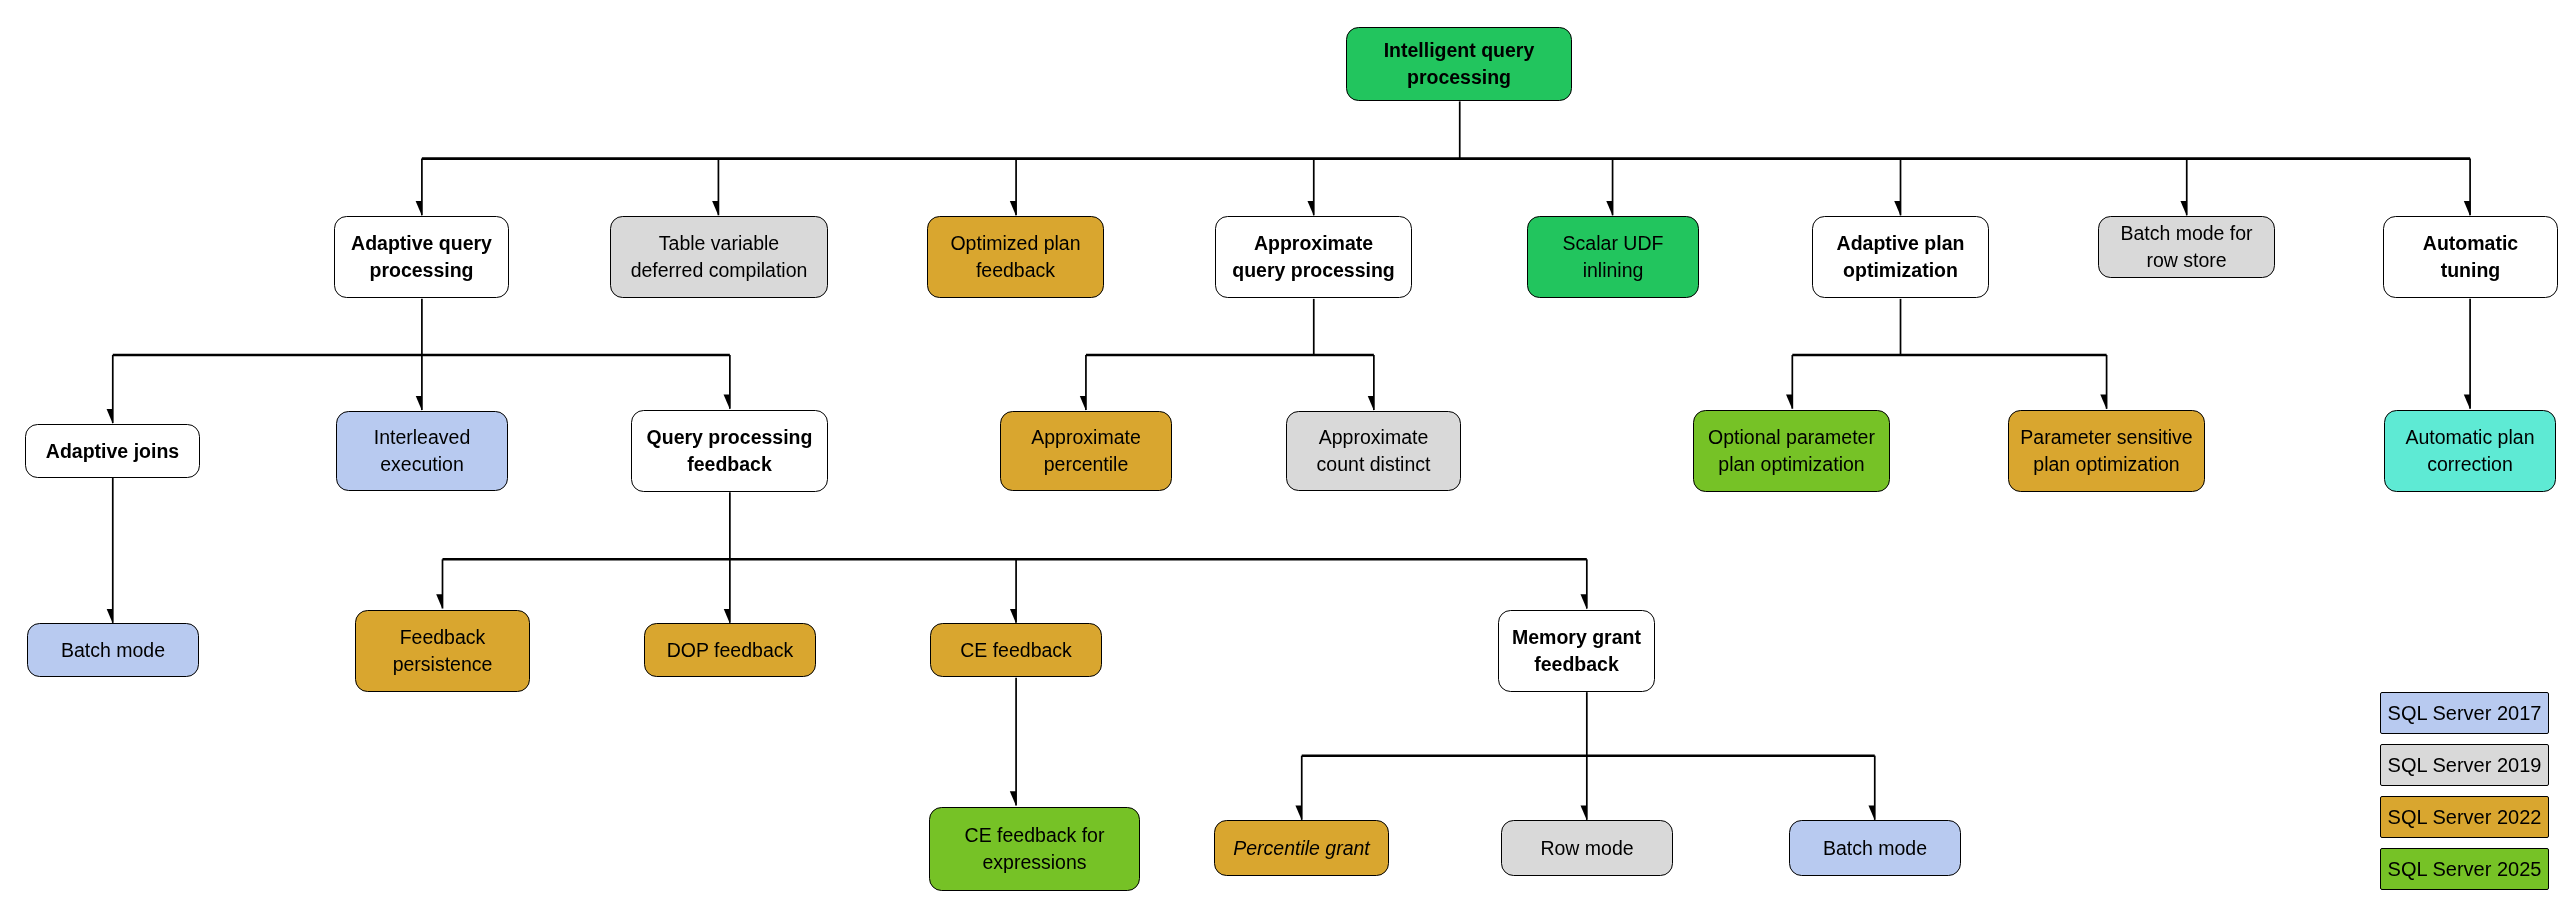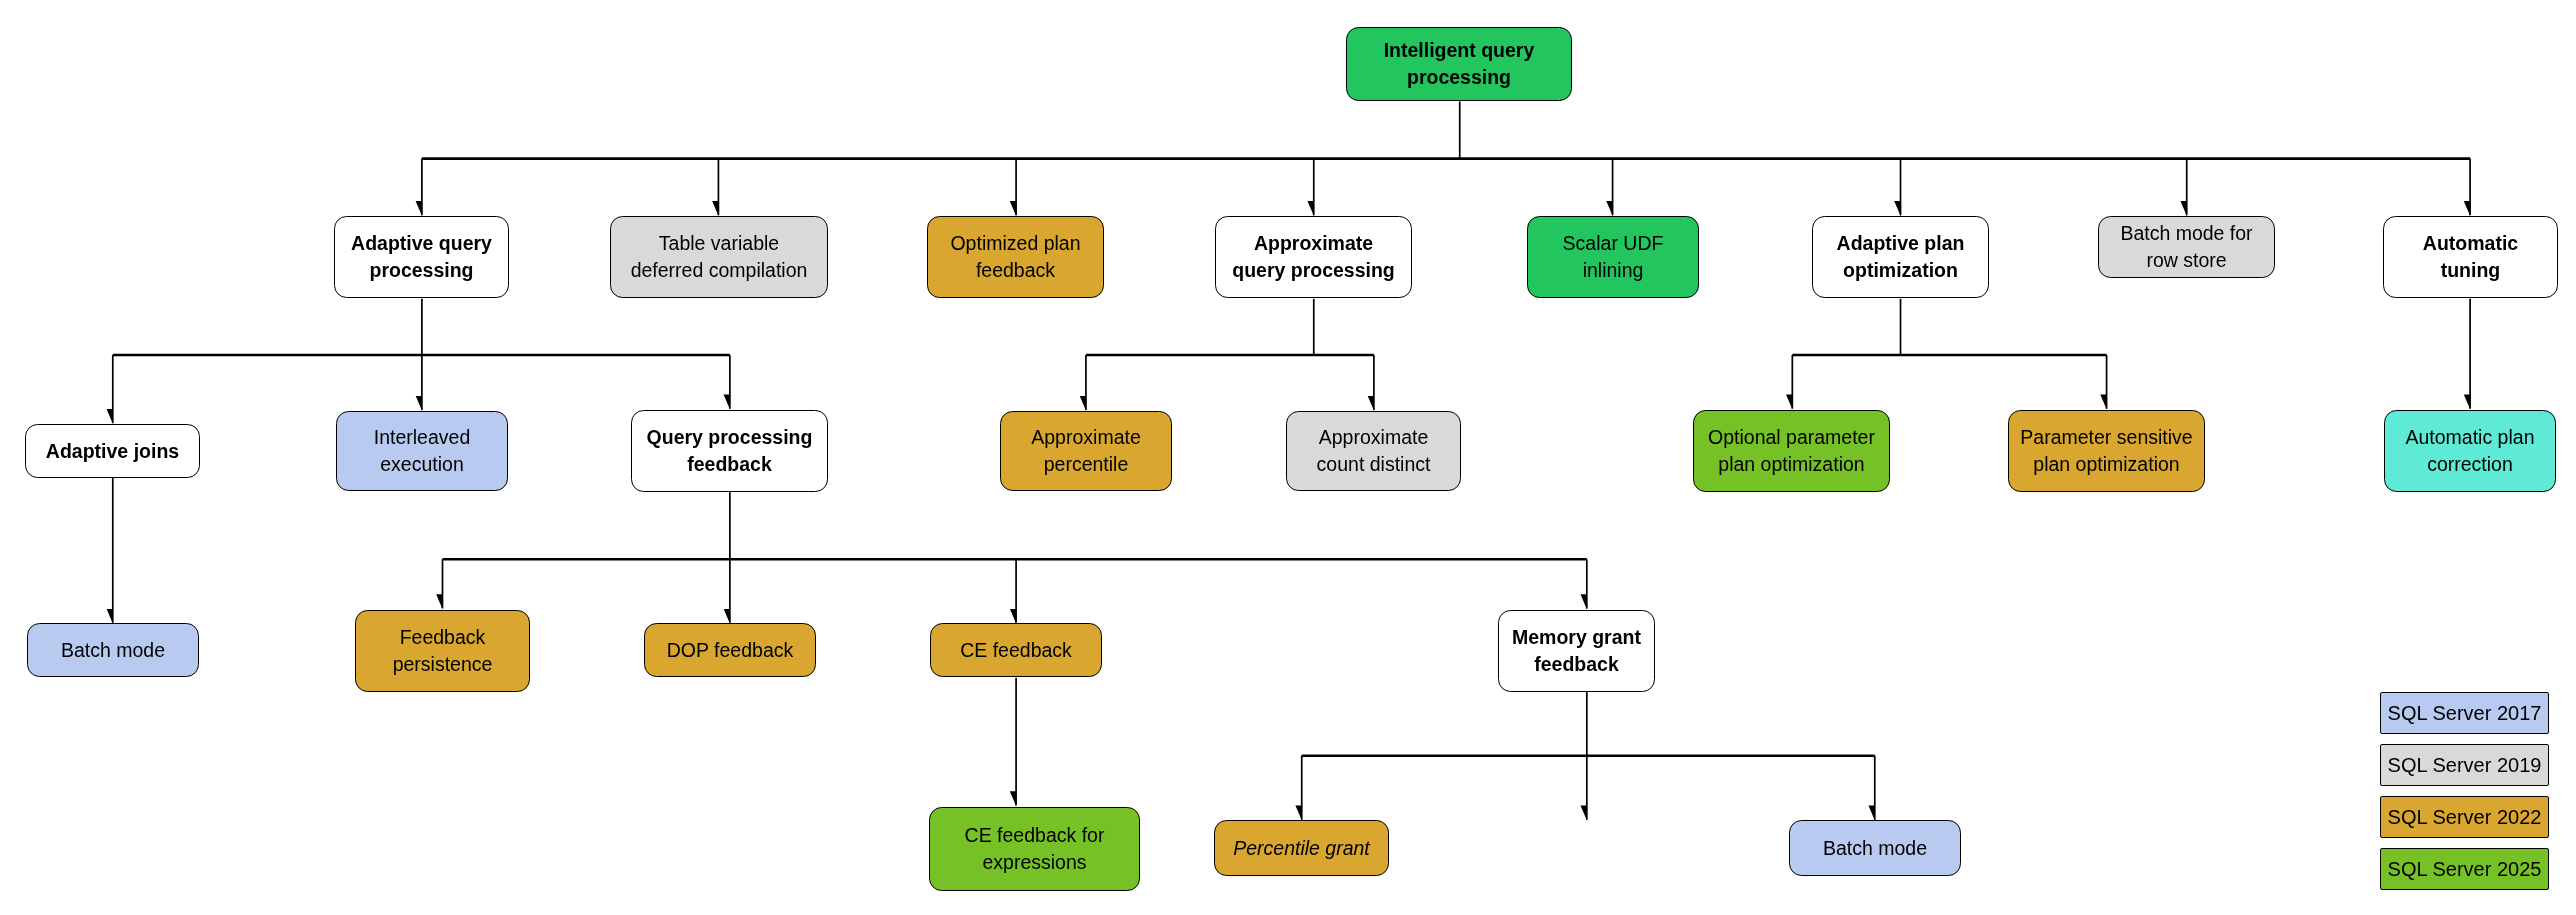--- a/index.html
+++ b/index.html
@@ -136,20 +136,21 @@
   <div class="node" style="left: 355px; top: 610px; width: 175px; height: 82px; background: rgb(217, 166, 47);">Feedback
 persistence</div>
   <div class="node" style="left: 644px; top: 623px; width: 172px; height: 54px; background: rgb(217, 166, 47);">DOP feedback</div>
   <div class="node" style="left: 930px; top: 623px; width: 172px; height: 54px; background: rgb(217, 166, 47);">CE feedback</div>
   <div class="node cat" style="left: 1498px; top: 610px; width: 157px; height: 82px; background: rgb(255, 255, 255);">Memory grant
 feedback</div>
 
   <div class="node" style="left: 929px; top: 807px; width: 211px; height: 84px; background: rgb(118, 194, 38);">CE feedback for
 expressions</div>
   <div class="node" style="left: 1214px; top: 820px; width: 175px; height: 56px; background: rgb(217, 166, 47); font-style: italic;">Percentile grant</div>
+  <div class="node" style="left: 1501px; top: 820px; width: 172px; height: 56px; background: rgb(217, 217, 217);">Row mode</div>
   <div class="node" style="left: 1789px; top: 820px; width: 172px; height: 56px; background: rgb(184, 202, 240);">Batch mode</div>
 
   <div class="legend-item" style="left: 2380px; top: 692px; width: 169px; height: 42px; background: rgb(184, 202, 240);">SQL Server 2017</div>
   <div class="legend-item" style="left: 2380px; top: 744px; width: 169px; height: 42px; background: rgb(217, 217, 217);">SQL Server 2019</div>
   <div class="legend-item" style="left: 2380px; top: 796px; width: 169px; height: 42px; background: rgb(217, 166, 47);">SQL Server 2022</div>
   <div class="legend-item" style="left: 2380px; top: 848px; width: 169px; height: 42px; background: rgb(118, 194, 38);">SQL Server 2025</div>
 
 </div>
 
 

